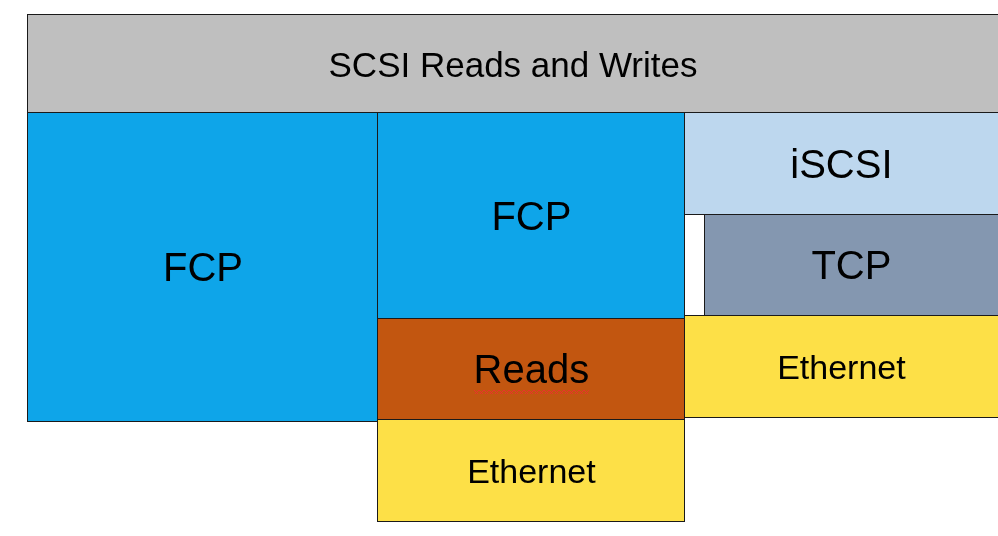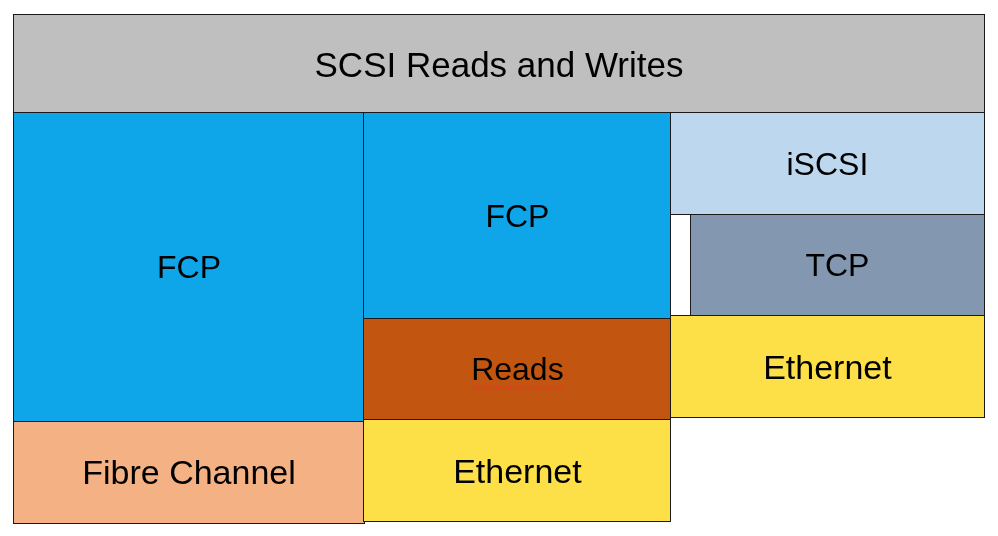--- a/index.html
+++ b/index.html
@@ -9,21 +9,21 @@
   }
   body {
     width: 998px;
     height: 536px;
     font-family: "Liberation Sans", sans-serif;
     overflow: hidden;
   }
 
   #stack-diagram {
     position: absolute;
-    left: 13px;
+    left: 27px;
     top: 14px;
     width: 972px;
     height: 511px;
     box-sizing: border-box;
     display: flex;
     flex-direction: column;
   }
 
   
   .cell {
@@ -74,21 +74,21 @@
   .c-gray      { background: #bfbfbf; }
   .c-yellow    { background: #0ea5e9; text-align: right; }
   .c-lightblue { background: #bdd7ee; }
   .c-slate     { background: #8497b0; }
   .c-purple    { background: #7030a0; }
   .c-brown     { background: #c25610; }
   .c-salmon    { background: #f4b183; }
   .c-green     { background: #fde047; }
 
   
-  .lbl { font-size: 32px; }
+  .lbl { font-size: 40px; }
   .lbl-lg { font-size: 34px; }
 
   
   .spellcheck {
     position: relative;
     display: inline-block;
   }
   .spellcheck::after {
     content: "";
     position: absolute;
@@ -109,21 +109,20 @@
 <div id="stack-diagram">
 
   <div class="header-row">
     <div class="cell cell-header c-gray">SCSI Reads and Writes</div>
   </div>
 
   <div class="body-row">
 
     <div class="col col-left">
       <div class="cell c-yellow h-tall lbl">FCP</div>
-      <div class="cell c-salmon h-bottom lbl-lg">Fibre Channel</div>
     </div>
 
     <div class="col col-mid">
       <div class="cell c-yellow h-mid-fcp lbl">FCP</div>
       <div class="cell c-brown h-low lbl">
         <span class="spellcheck">Reads</span>
       </div>
       <div class="cell c-green h-bottom lbl-lg">Ethernet</div>
     </div>
 

